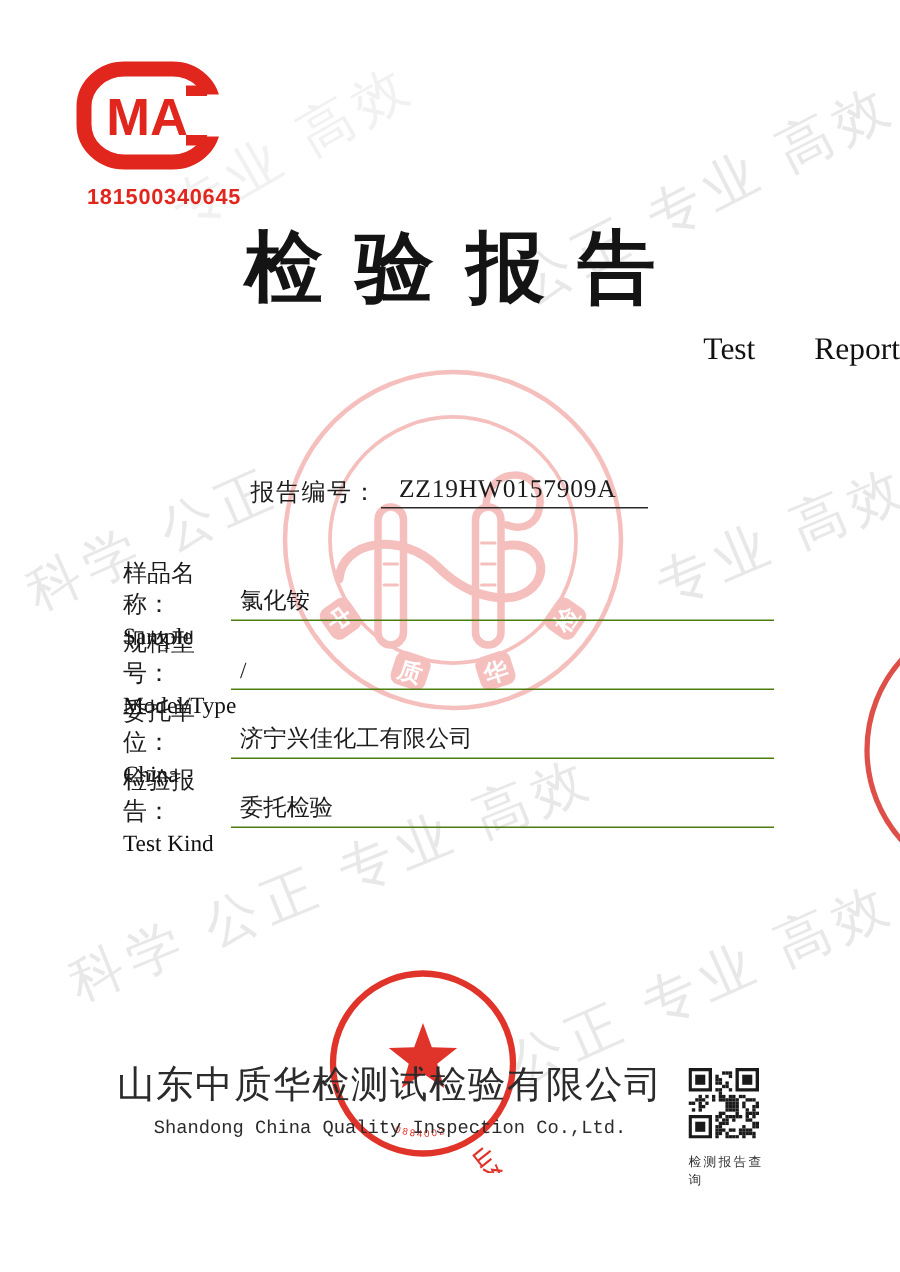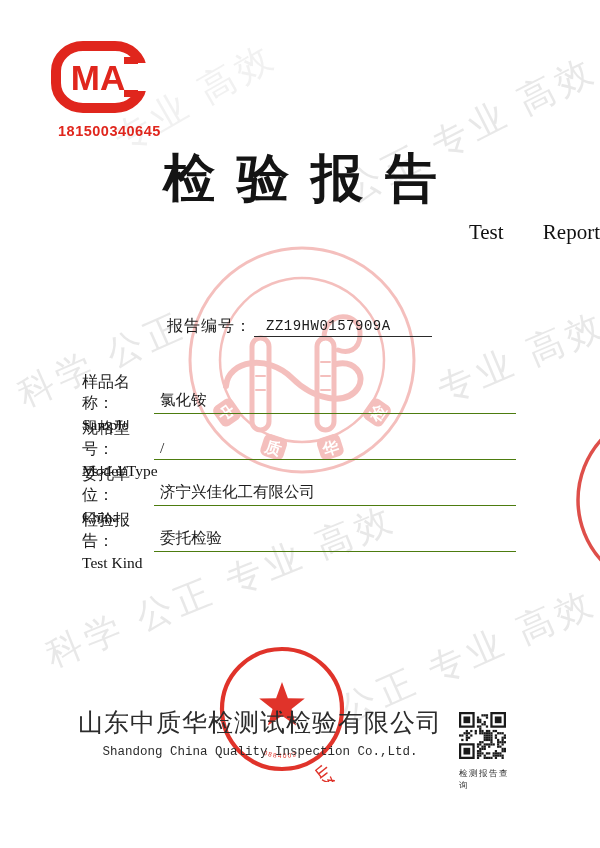--- a/index.html
+++ b/index.html
@@ -42,22 +42,22 @@
   .title-en {
     position:absolute; left:0; right:0; top:220px; z-index:2;
     text-align:right; font-size:21px; word-spacing:34px; color:#111;
   }
   
   .repno { position:absolute; left:167px; top:316px; z-index:2; display:flex; align-items:flex-end; }
   .repno-label { font-size:16px; letter-spacing:1px; }
   .repno-value {
     display:inline-block; width:178px; margin-left:2px;
     border-bottom:1.5px solid #2a2a2a; padding:0 0 2px 12px;
-    font-family:Liberation Mono, monospace;
-    font-size:14px; letter-spacing:0.5px;
+    font-family:Liberation Serif, serif;
+    font-size:17px; letter-spacing:0.5px;
   }
   
   .fields { position:absolute; left:82px; top:391px; width:434px; z-index:2; }
   .frow { margin-bottom:3px; }
   .zh-line { display:flex; align-items:flex-end; height:23px; }
   .f-label { width:72px; font-size:16px; flex:0 0 72px; }
   .f-value {
     flex:1; border-bottom:1px solid #4d7c0f;
     padding:0 4px 2px 6px; font-size:15.5px; min-height:21px;
   }

